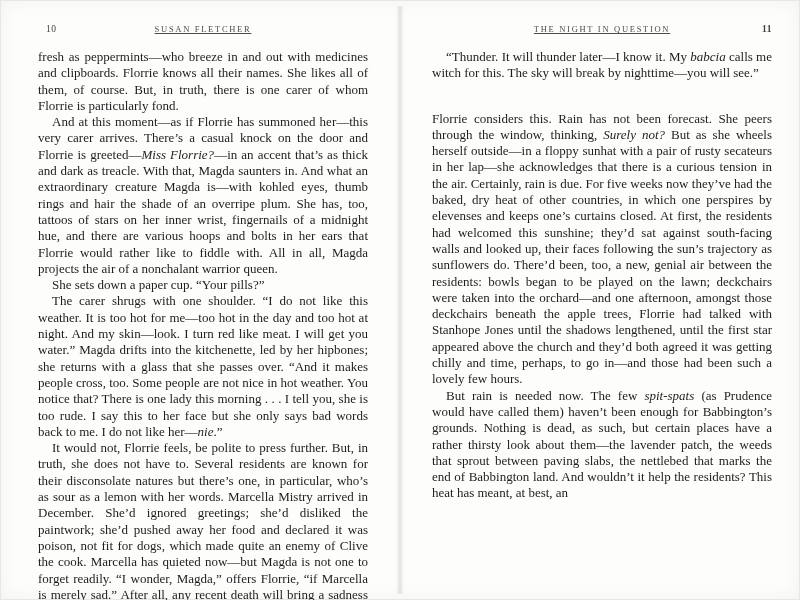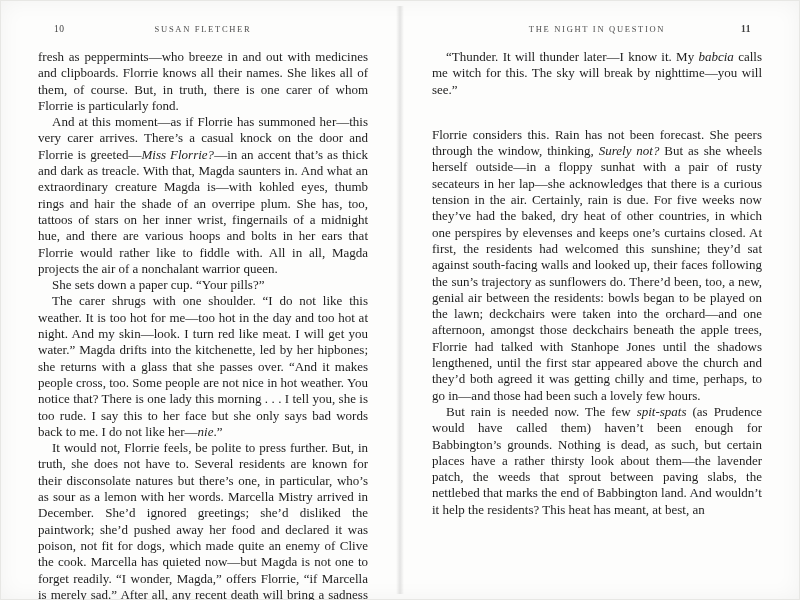--- a/index.html
+++ b/index.html
@@ -21,38 +21,38 @@
     pointer-events: none;
   }
 
   .page {
     width: 400px; height: 600px;
     padding-top: 22px;
     position: relative;
     overflow: hidden;
   }
   .page.left  { padding-left: 38px; padding-right: 32px; }
-  .page.right { padding-left: 32px; padding-right: 38px; }
+  .page.right { padding-left: 32px; padding-right: 28px; }
 
   .pagehead {
     position: relative;
     height: 14px;
     margin-bottom: 13px;
     font-size: 8.5px;
     letter-spacing: 1.7px;
     color: #4d4d4d;
     line-height: 14px;
   }
   .pagehead .folio {
     position: absolute; top: 0;
     font-size: 9.5px; letter-spacing: 0.5px; color: #3f3f3f;
   }
-  .page.left  .folio { left: 16px; }
-  .page.right .folio { right: 11px; font-weight: bold; }
-  .pagehead .rh { display: block; text-align: center; }
+  .page.left  .folio { left: 8px; }
+  .page.right .folio { right: 0; font-weight: bold; }
+  .pagehead .rh { display: block; text-align: center; text-decoration: underline; }
 
   .text-col {
     font-size: 13px;
     line-height: 16.3px;
     color: #1d1d1d;
     text-align: justify;
   }
   .para { text-indent: 0; }
   .para.indent { text-indent: 14px; }
   .para.section-break { margin-top: 29px; }

